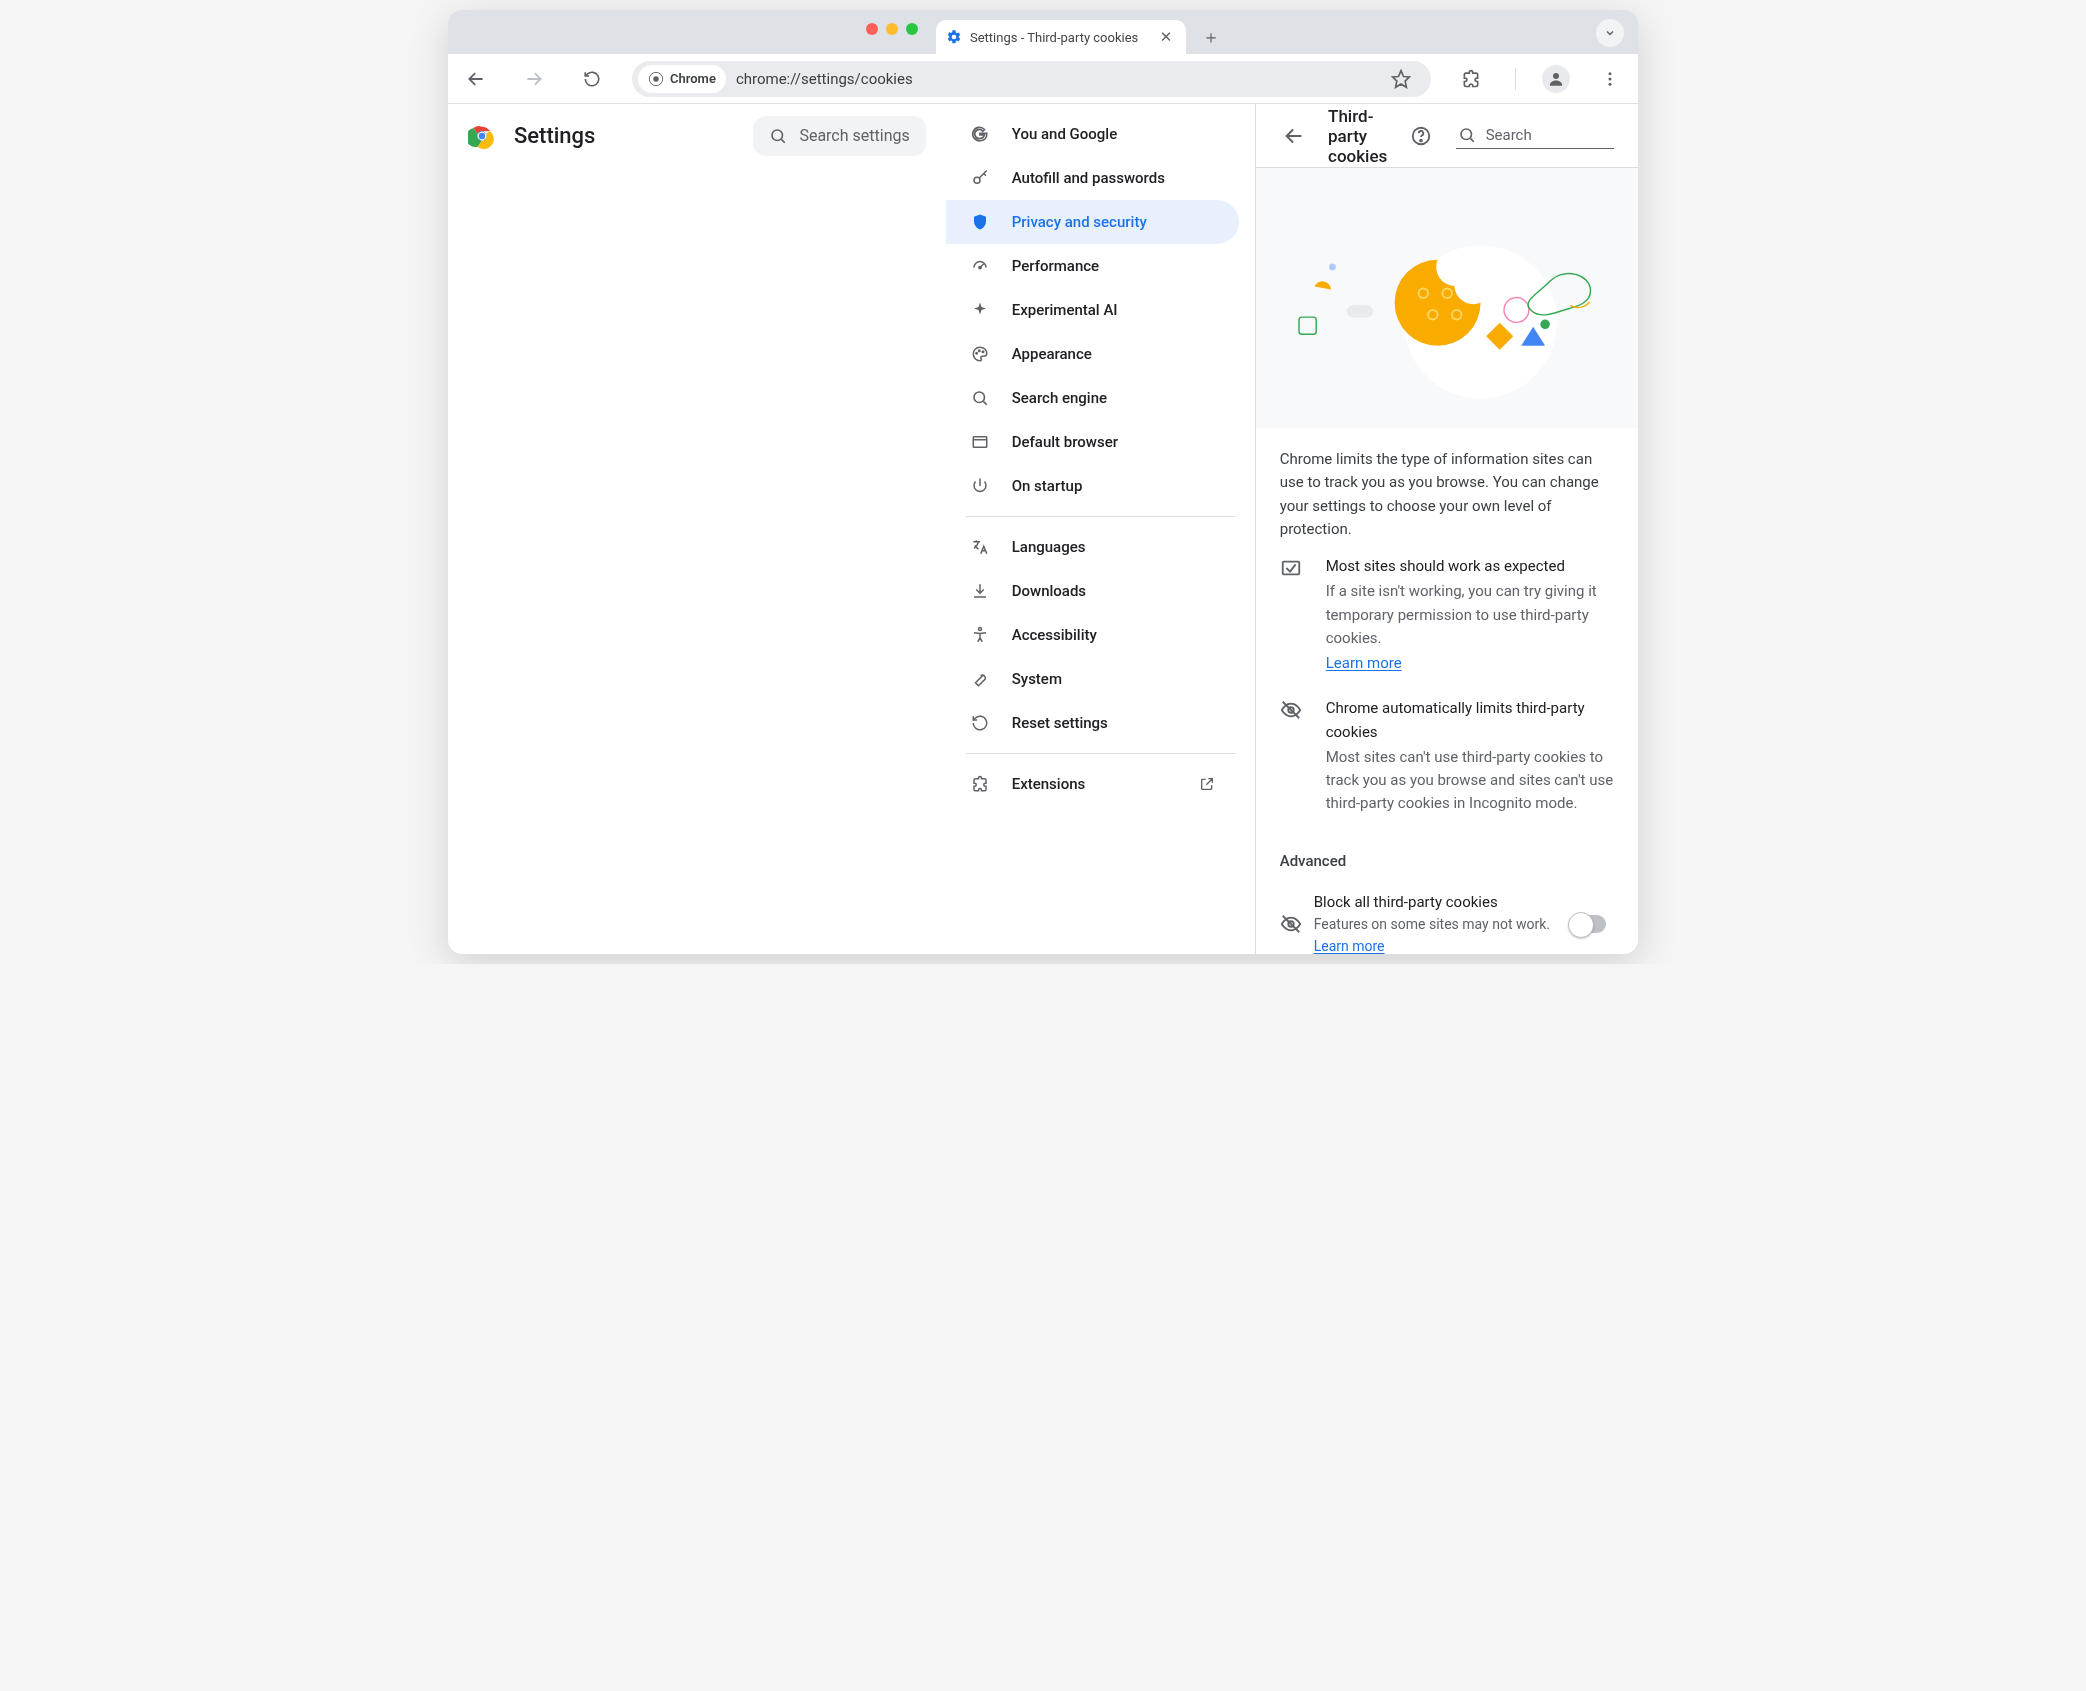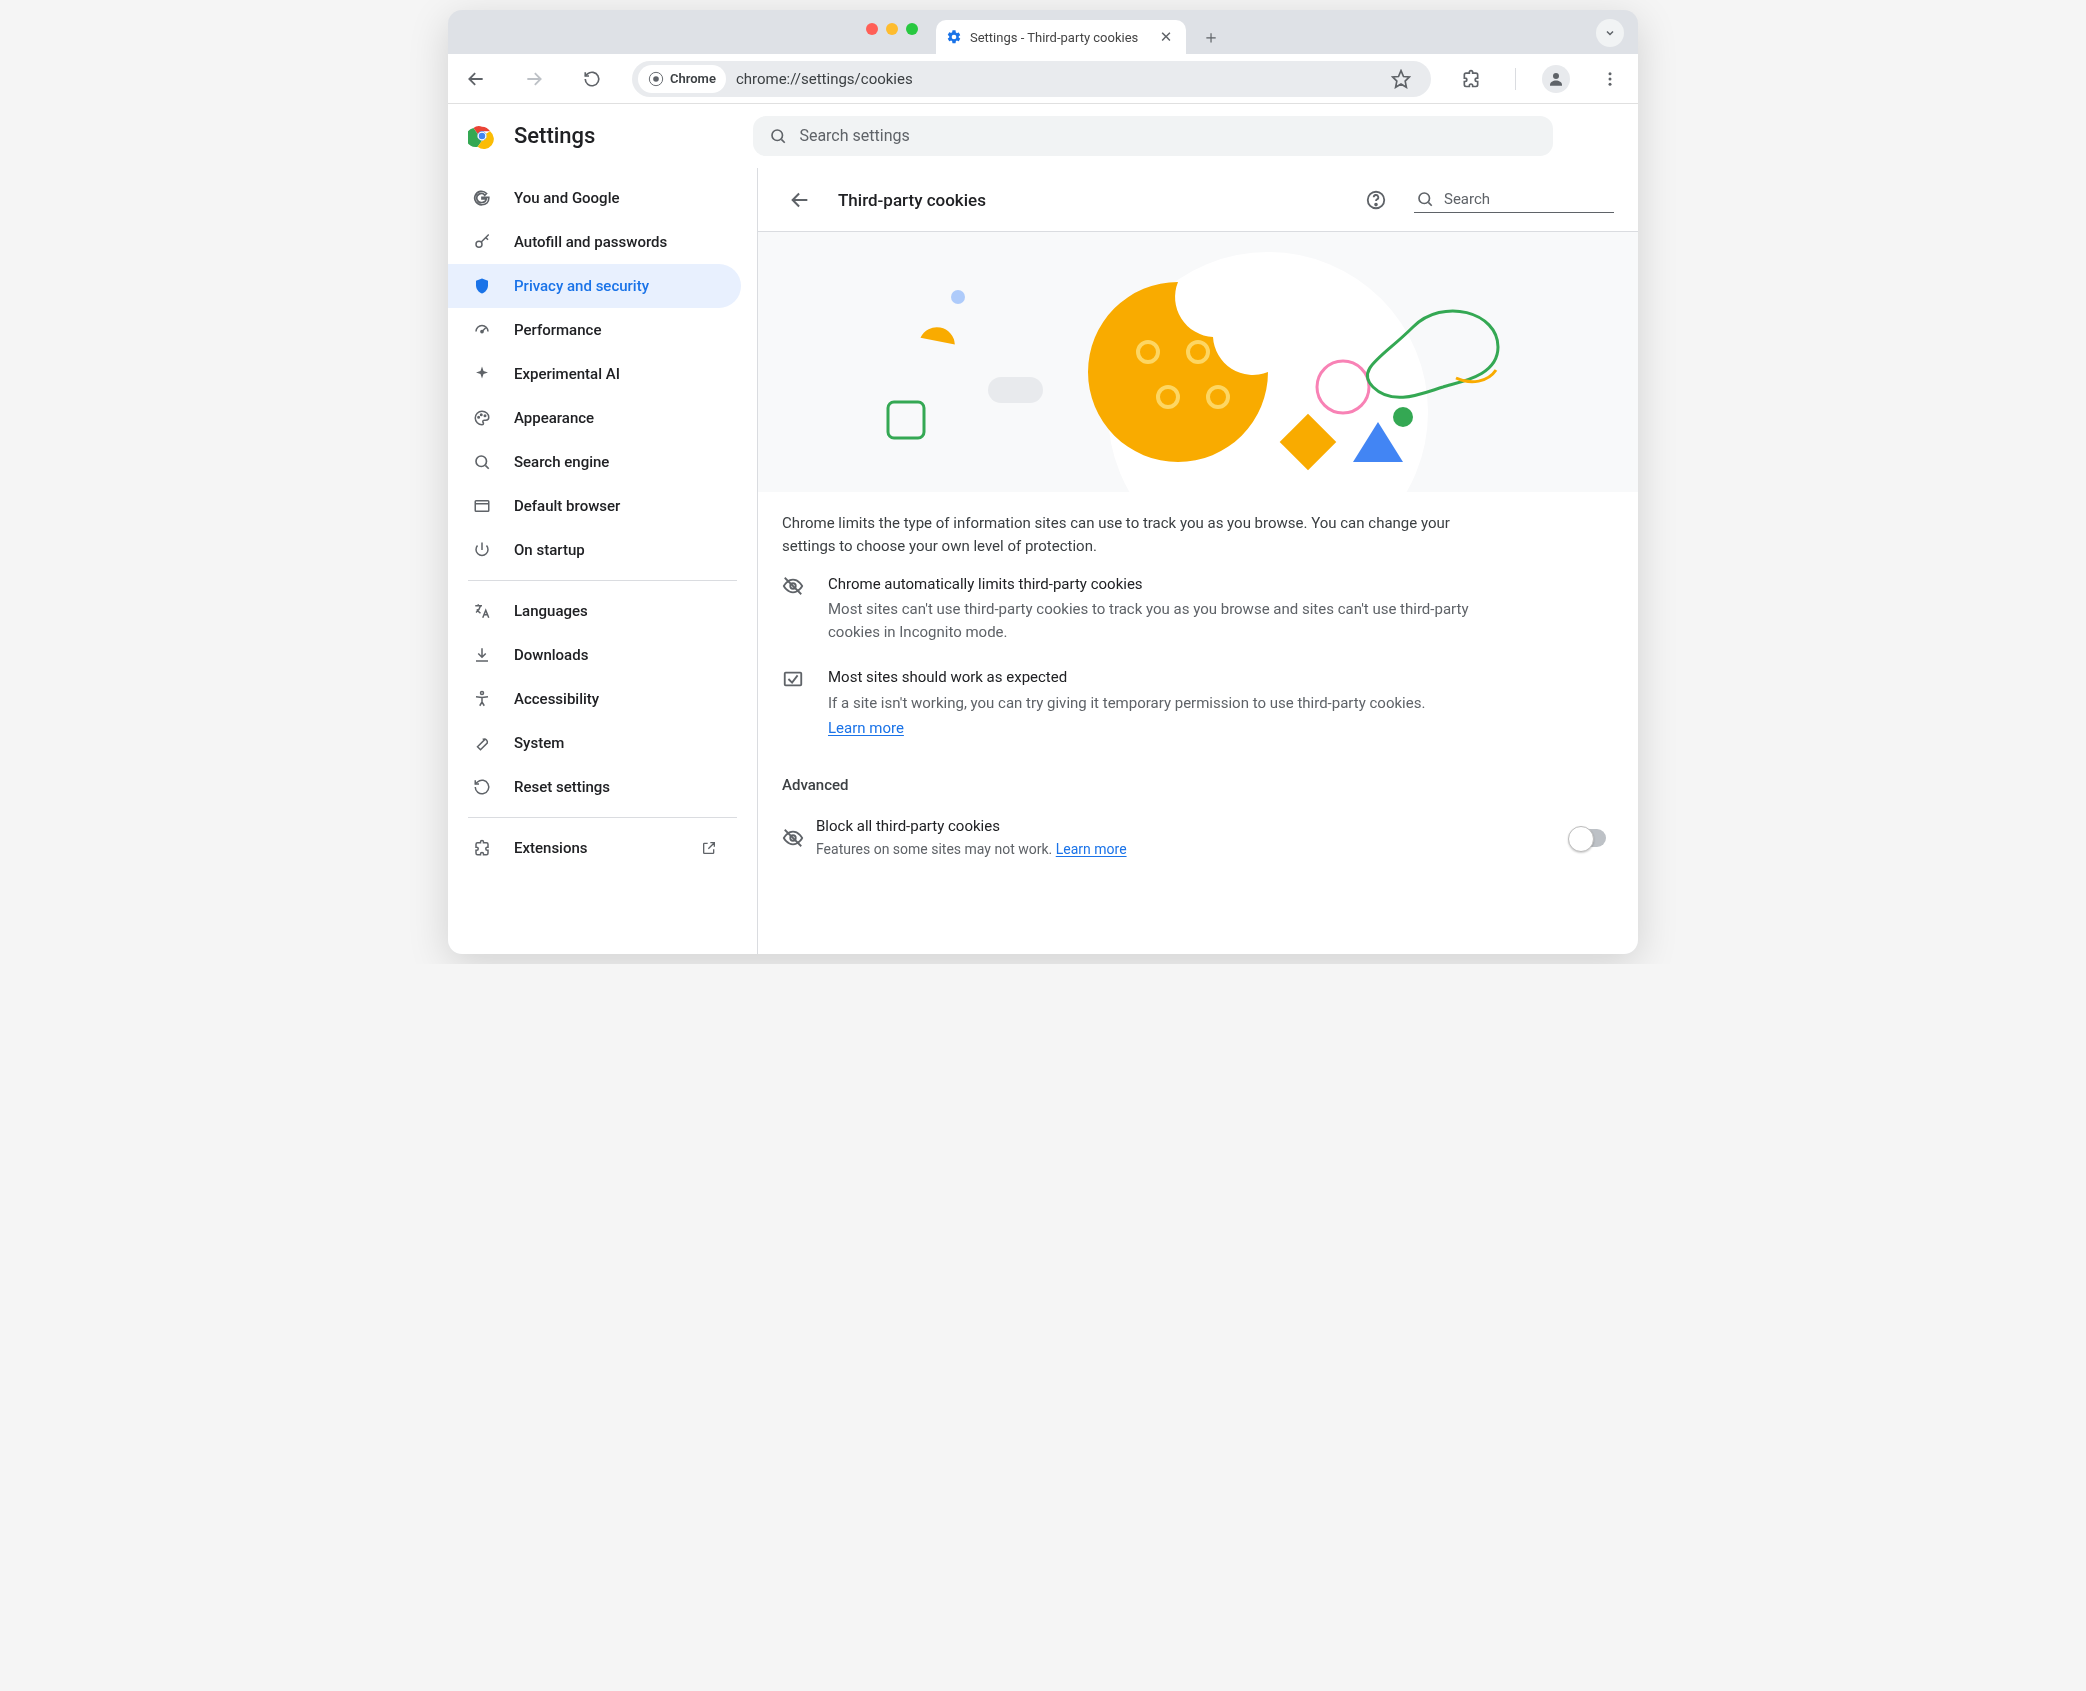--- a/index.html
+++ b/index.html
@@ -112,21 +112,20 @@
   }
   .omni-url { color: #3c4043; }
   .omni-star { margin-left: auto; color: #5f6368; width:32px; text-align:center; }
   .profile { width:28px; height:28px; border-radius:50%; background:#e8eaed; display:flex; align-items:center; justify-content:center; color:#5f6368; }
   .sep { width:1px; height:22px; background:#dadce0; margin:0 4px; }
 
   
   .app {
     background: #fff;
     display: flex;
-    flex-direction: column;
     height: 850px;
   }
   .app-header {
     height: 64px;
     display: flex;
     align-items: center;
     padding: 0 20px;
     gap: 18px;
     border-bottom: 1px solid transparent;
   }
@@ -581,44 +580,44 @@
             <path d="M125 100 a18 18 0 0 1 30 18 z" fill="#F9AB00" transform="rotate(-20 140 110)"></path>
           </svg>
         </div>
 
         <div class="section">
           <div class="intro">Chrome limits the type of information sites can use to track you as you browse. You can change your settings to choose your own level of protection.</div>
 
           <div class="info-row">
             <div class="row-icon">
               <svg width="22" height="22" viewBox="0 0 24 24" fill="none" stroke="currentColor" stroke-width="2">
-                  <path d="M2 12s3.5-7 10-7 10 7 10 7-3.5 7-10 7S2 12 2 12z"></path>
-                  <circle cx="12" cy="12" r="3"></circle>
-                  <line x1="3" y1="3" x2="21" y2="21"></line>
-                </svg>
-            </div>
-            <div class="row-body">
-              <div class="row-title">Chrome automatically limits third-party cookies</div>
-              <div class="row-desc">Most sites can't use third-party cookies to track you as you browse and sites can't use third-party cookies in Incognito mode.</div>
-            </div>
-          </div>
-
-          <div class="info-row">
-            <div class="row-icon">
-              <svg width="22" height="22" viewBox="0 0 24 24" fill="none" stroke="currentColor" stroke-width="2">
                   <rect x="3" y="5" width="18" height="14" rx="1"></rect>
                   <polyline points="7 12 11 16 17 8"></polyline>
                 </svg>
             </div>
             <div class="row-body">
               <div class="row-title">Most sites should work as expected</div>
               <div class="row-desc">
                 <span>If a site isn't working, you can try giving it temporary permission to use third-party cookies.</span>
                 <a href="#" class="link" style="display:block; margin-top:2px;">Learn more</a>
               </div>
+            </div>
+          </div>
+
+          <div class="info-row">
+            <div class="row-icon">
+              <svg width="22" height="22" viewBox="0 0 24 24" fill="none" stroke="currentColor" stroke-width="2">
+                  <path d="M2 12s3.5-7 10-7 10 7 10 7-3.5 7-10 7S2 12 2 12z"></path>
+                  <circle cx="12" cy="12" r="3"></circle>
+                  <line x1="3" y1="3" x2="21" y2="21"></line>
+                </svg>
+            </div>
+            <div class="row-body">
+              <div class="row-title">Chrome automatically limits third-party cookies</div>
+              <div class="row-desc">Most sites can't use third-party cookies to track you as you browse and sites can't use third-party cookies in Incognito mode.</div>
             </div>
           </div>
 
           <div class="subheading">Advanced</div>
 
           <div class="setting-row">
             <div class="row-icon">
               <svg width="22" height="22" viewBox="0 0 24 24" fill="none" stroke="currentColor" stroke-width="2">
                   <path d="M2 12s3.5-7 10-7 10 7 10 7-3.5 7-10 7S2 12 2 12z"></path>
                   <circle cx="12" cy="12" r="3"></circle>

